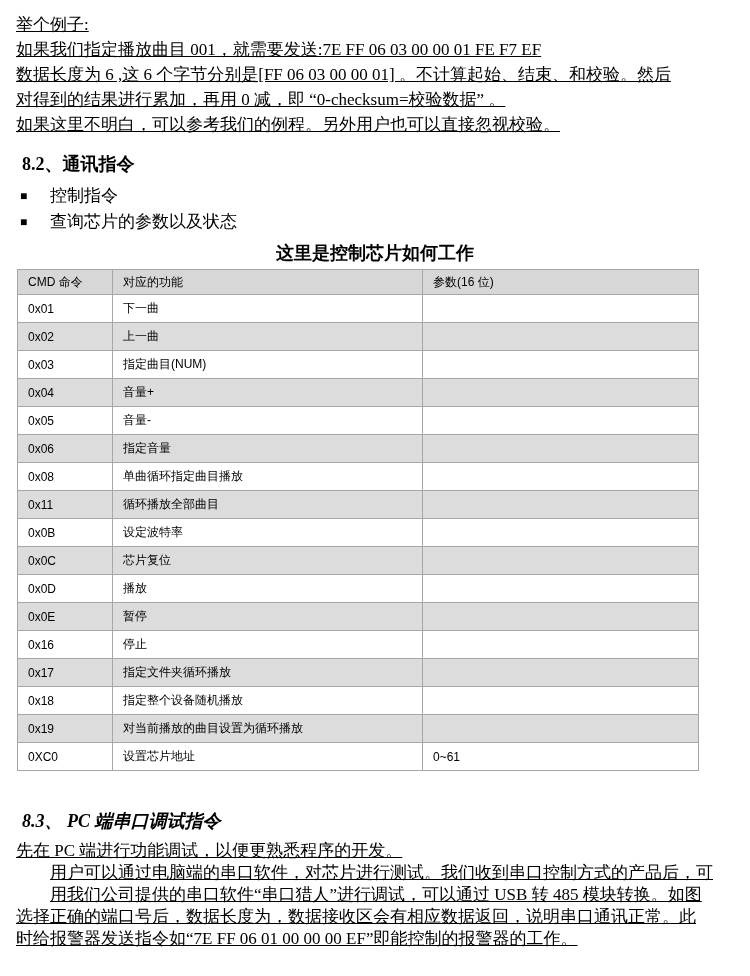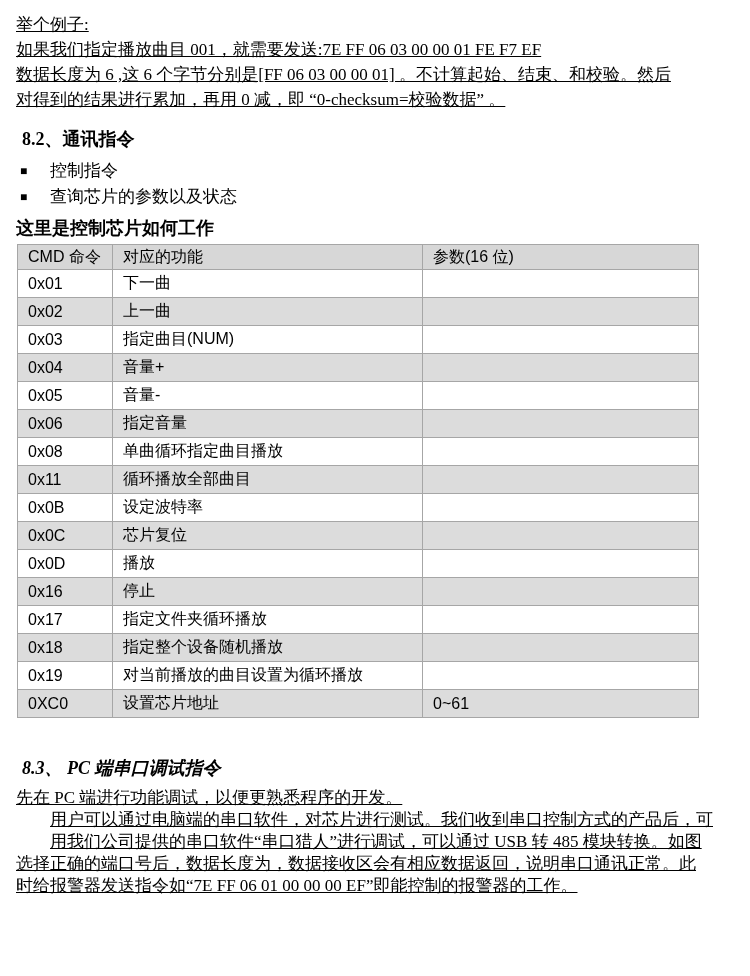--- a/index.html
+++ b/index.html
@@ -44,33 +44,34 @@
     flex: 0 0 30px;
     margin-left: 4px;
   }
 
   .table-caption {
     font-size: 18px;
     font-weight: bold;
     line-height: 25px;
     margin: 6px 0 0 0;
     white-space: nowrap;
+    text-align: center;
   }
 
   table.cmd {
     border-collapse: collapse;
     table-layout: fixed;
     width: 681px;
     margin: 3px 0 0 1px;
     font-family: "Liberation Sans", "DejaVu Sans", sans-serif;
   }
   table.cmd th, table.cmd td {
     border: 1px solid var(--table-border, #a6a6a6);
     padding: 0 4px 0 10px;
-    font-size: 16px;
+    font-size: 12px;
     font-weight: normal;
     text-align: left;
     vertical-align: middle;
     white-space: nowrap;
     overflow: hidden;
   }
   table.cmd thead th {
     background: var(--table-header-bg, #d7d7d7);
     height: 24px;
   }
@@ -84,20 +85,21 @@
 </head>
 <body>
 
 <div class="doc">
 
   <section>
     <div class="line">举个例子:</div>
     <div class="line">如果我们指定播放曲目 001，就需要发送:7E FF 06 03 00 00 01 FE F7 EF</div>
     <div class="line">数据长度为 6 ,这 6 个字节分别是[FF 06 03 00 00 01] 。不计算起始、结束、和校验。然后</div>
     <div class="line">对得到的结果进行累加，再用 0 减，即 “0-checksum=校验数据” 。</div>
+    <div class="line">如果这里不明白，可以参考我们的例程。另外用户也可以直接忽视校验。</div>
   </section>
 
   <section>
     <h2 class="heading heading-82">8.2、通讯指令</h2>
     <div class="bullet-row">
       <span class="bullet-marker">■</span>
       <span class="bullet-label">控制指令</span>
     </div>
     <div class="bullet-row">
       <span class="bullet-marker">■</span>
@@ -170,20 +172,25 @@
           <td>0x0C</td>
           <td>芯片复位</td>
           <td></td>
         </tr>
       <tr>
           <td>0x0D</td>
           <td>播放</td>
           <td></td>
         </tr>
       <tr>
+          <td>0x0E</td>
+          <td>暂停</td>
+          <td></td>
+        </tr>
+      <tr>
           <td>0x16</td>
           <td>停止</td>
           <td></td>
         </tr>
       <tr>
           <td>0x17</td>
           <td>指定文件夹循环播放</td>
           <td></td>
         </tr>
       <tr>

